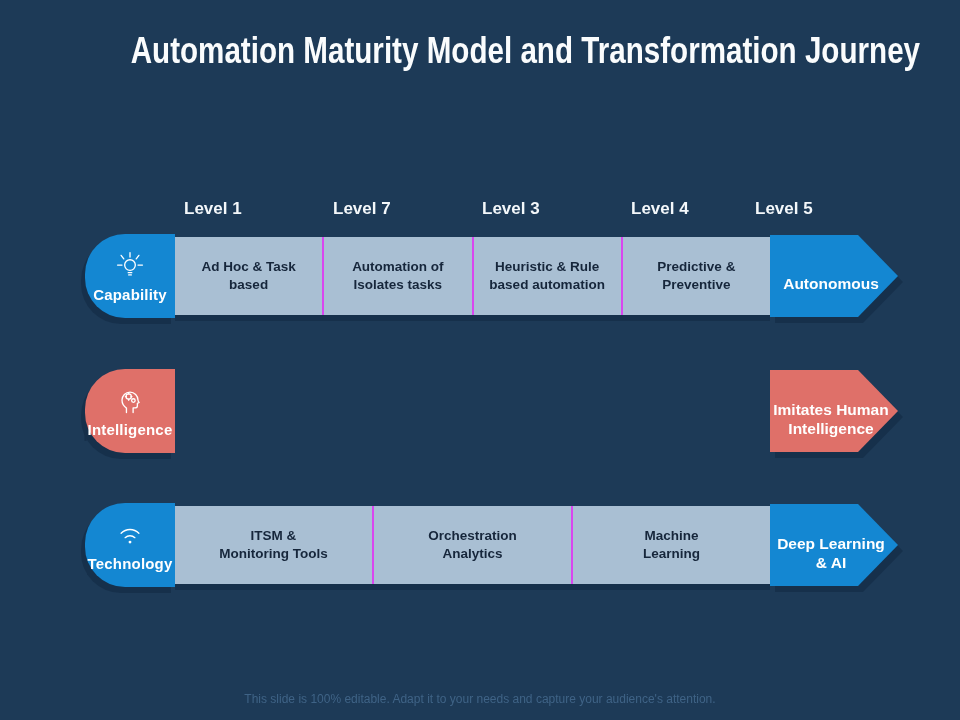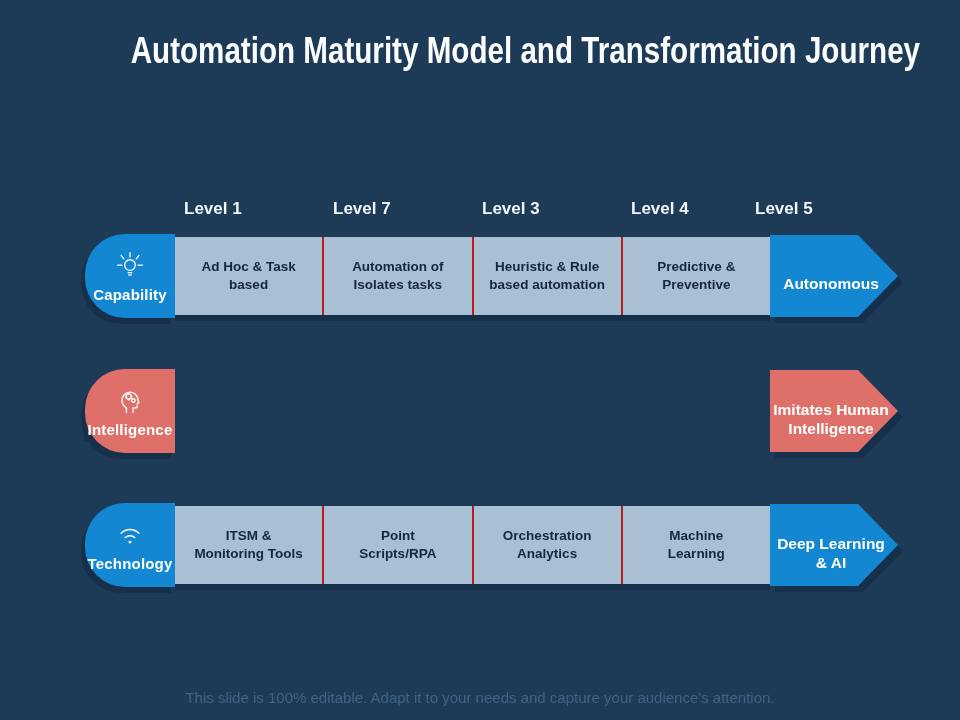--- a/index.html
+++ b/index.html
@@ -36,36 +36,36 @@
     position:absolute;left:175px;top:0;width:595px;height:78px;display:flex;
     box-shadow:0 6px 0 0 var(--shadow,#16304b);
   }
   .row.blue .band{background:var(--band-blue,#a9bfd3)}
   .row.red  .band{background:var(--band-red,#cfc3c9)}
   .cell{
     flex:1;display:flex;align-items:center;justify-content:center;
     text-align:center;font-weight:bold;font-size:13.5px;line-height:1.3;
     color:var(--cell-text,#16263b);white-space:pre-line;
   }
-  .row.blue .cell + .cell{border-left:2px solid #b91c1c;}
+  .row.blue .cell + .cell{border-left:2px solid #d946ef;}
   .row.red  .cell + .cell{border-left:2px solid #c1b1b8;}
 
   .arrow{position:absolute;left:770px;top:-2px;width:128px;height:98px;text-decoration:underline;}
   .arrow svg{display:block;filter:drop-shadow(5px 6px 0 var(--shadow,#16304b));}
   .row.blue .arrow{color:var(--accent-blue,#1487d2)}
   .row.red  .arrow{color:var(--accent-red,#df7069)}
   .arrow-label{
     position:absolute;top:0;left:0;right:6px;bottom:0;
     display:flex;align-items:center;justify-content:center;
     text-align:center;color:#fff;font-weight:bold;font-size:15.5px;
     line-height:1.25;white-space:pre-line;
   }
   .footer{
     position:absolute;bottom:14px;left:0;width:100%;text-align:center;
-    color:var(--footer-text,#3f6386);font-size:15px;
+    color:var(--footer-text,#3f6386);font-size:12px;
   }
   .icon-svg{stroke:#fff;fill:none;stroke-width:1.5;stroke-linecap:round;stroke-linejoin:round;}
 </style>
 </head>
 <body>
 
 <div class="slide">
 
   <div class="title">
     <span class="title-inner">Automation Maturity Model and Transformation Journey</span>
@@ -142,22 +142,20 @@
           <path d="M8,16 a14,14 0 0 1 20,0"></path>
           <path d="M12.5,21 a8,8 0 0 1 11,0"></path>
           <circle cx="18" cy="26" r="1.6" fill="#fff" stroke="none"></circle>
         </svg>
       </span>
       <span class="pill-label">Technology</span>
     </div>
     <div class="band">
       <div class="cell">ITSM &amp;
 Monitoring Tools</div>
-      <div class="cell">Point
-Scripts/RPA</div>
       <div class="cell">Orchestration
 Analytics</div>
       <div class="cell">Machine
 Learning</div>
     </div>
     <div class="arrow">
       <svg viewBox="0 0 128 82" width="128" height="82">
         <polygon points="0,0 88,0 128,41 88,82 0,82" fill="currentColor"></polygon>
       </svg>
       <div class="arrow-label">Deep Learning

